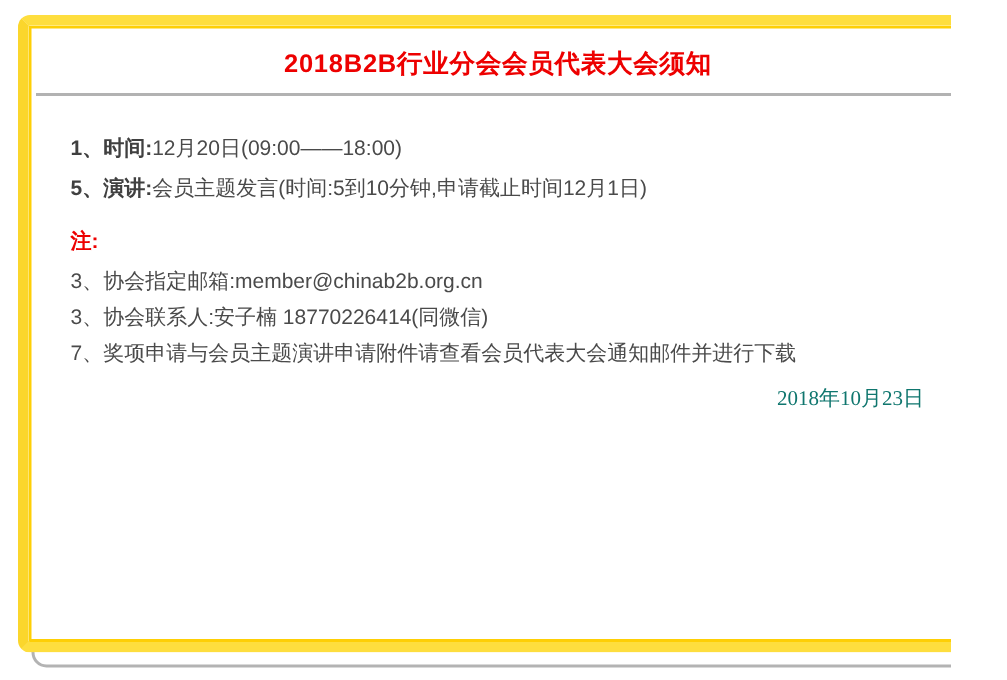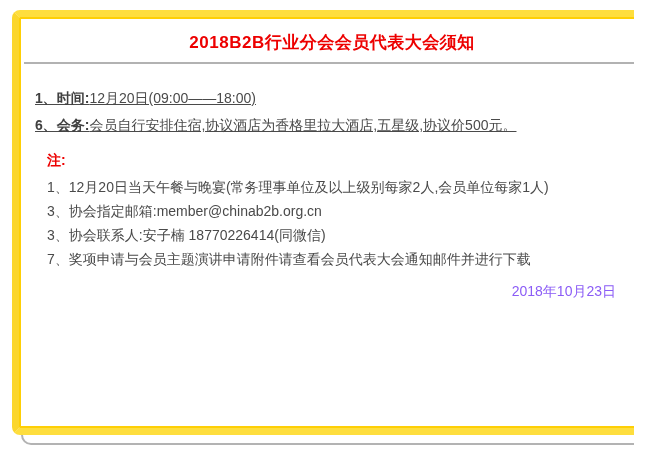--- a/index.html
+++ b/index.html
@@ -57,24 +57,23 @@
     line-height: 22px;
   }
 
   .divider {
     height: 2px;
     background: #b2b2b2;
     margin: 8px 9px 0 5px;
   }
 
   .items {
-    margin: 21px 20px 0 16px;
+    margin: 21px 20px 0 28px;
     font-size: 14px;
     color: #4a4a4a;
-    text-decoration: underline;
   }
   .item {
     height: 27px;
     line-height: 27px;
     white-space: nowrap;
   }
   .item .lbl {
     font-weight: bold;
     color: #404040;
   }
@@ -95,22 +94,23 @@
   .note-item {
     height: 24px;
     line-height: 24px;
     white-space: nowrap;
   }
 
   .date-line {
     margin: 10px 29px 0 0;
     text-align: right;
     font-size: 14px;
-    color: #8b5cf6;
+    color: #0f766e;
     line-height: 20px;
+    font-family: Liberation Serif, serif;
   }
 </style>
 </head>
 <body>
 
 <div class="stage">
 
   <div class="frame-shadow"></div>
 
   <div class="card">
@@ -118,28 +118,27 @@
 
       <div class="title">2018B2B行业分会会员代表大会须知</div>
 
       <div class="divider"></div>
 
       <div class="items">
         <div class="item">
           <span class="lbl">1、时间:</span><span>12月20日(09:00——18:00)</span>
         </div>
         <div class="item">
-          <span class="lbl">6、会务:</span><span>会员自行安排住宿,协议酒店为香格里拉大酒店,五星级,协议价500元。</span>
+          <span class="lbl">5、演讲:</span><span>会员主题发言(时间:5到10分钟,申请截止时间12月1日)</span>
         </div>
       </div>
 
       <div class="note-heading">注:</div>
 
       <div class="notes">
-        <div class="note-item">1、12月20日当天午餐与晚宴(常务理事单位及以上级别每家2人,会员单位每家1人)</div>
         <div class="note-item">3、协会指定邮箱:member@chinab2b.org.cn</div>
         <div class="note-item">3、协会联系人:安子楠 18770226414(同微信)</div>
         <div class="note-item">7、奖项申请与会员主题演讲申请附件请查看会员代表大会通知邮件并进行下载</div>
       </div>
 
       <div class="date-line">2018年10月23日</div>
 
     </div>
   </div>
 

